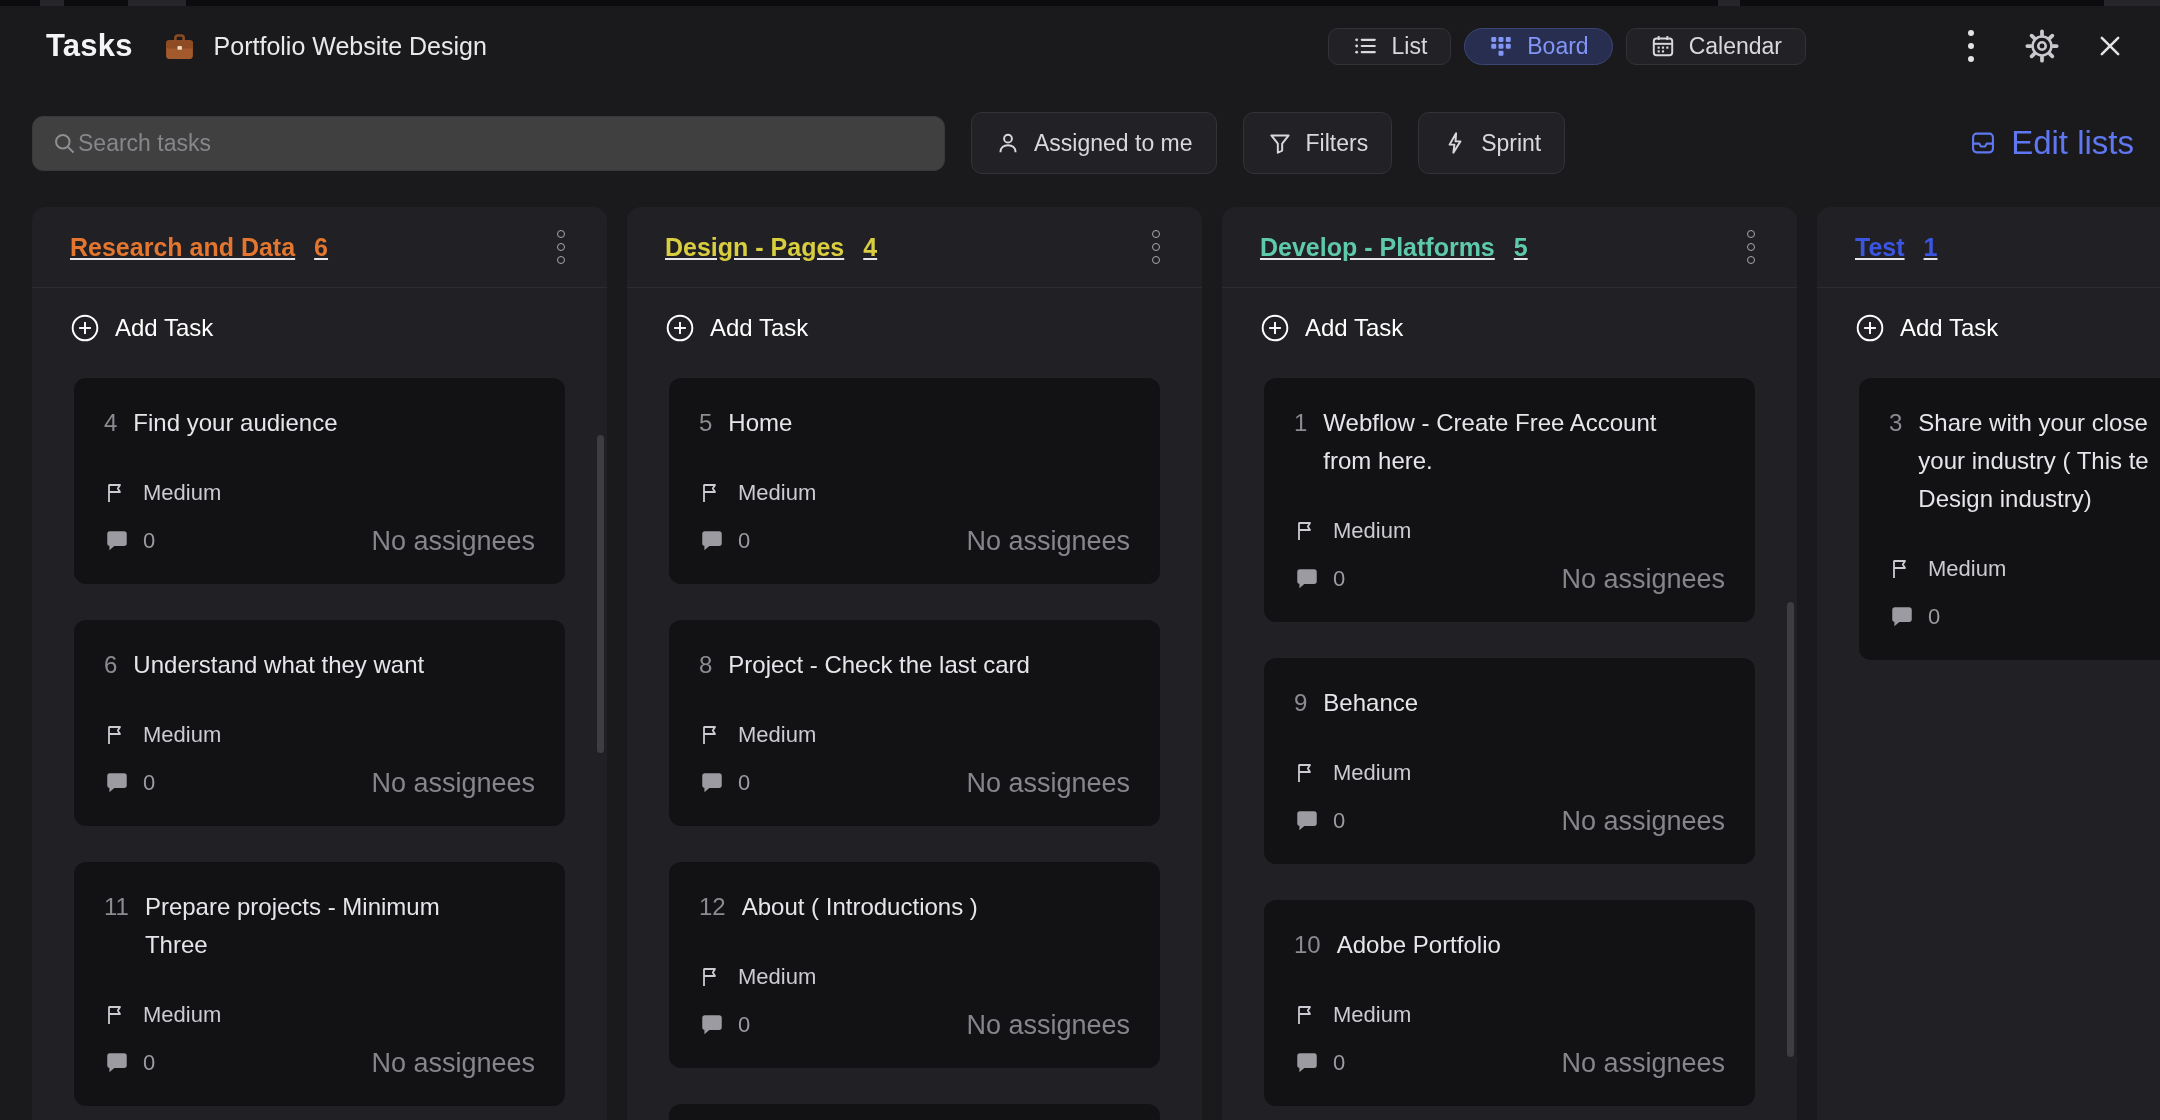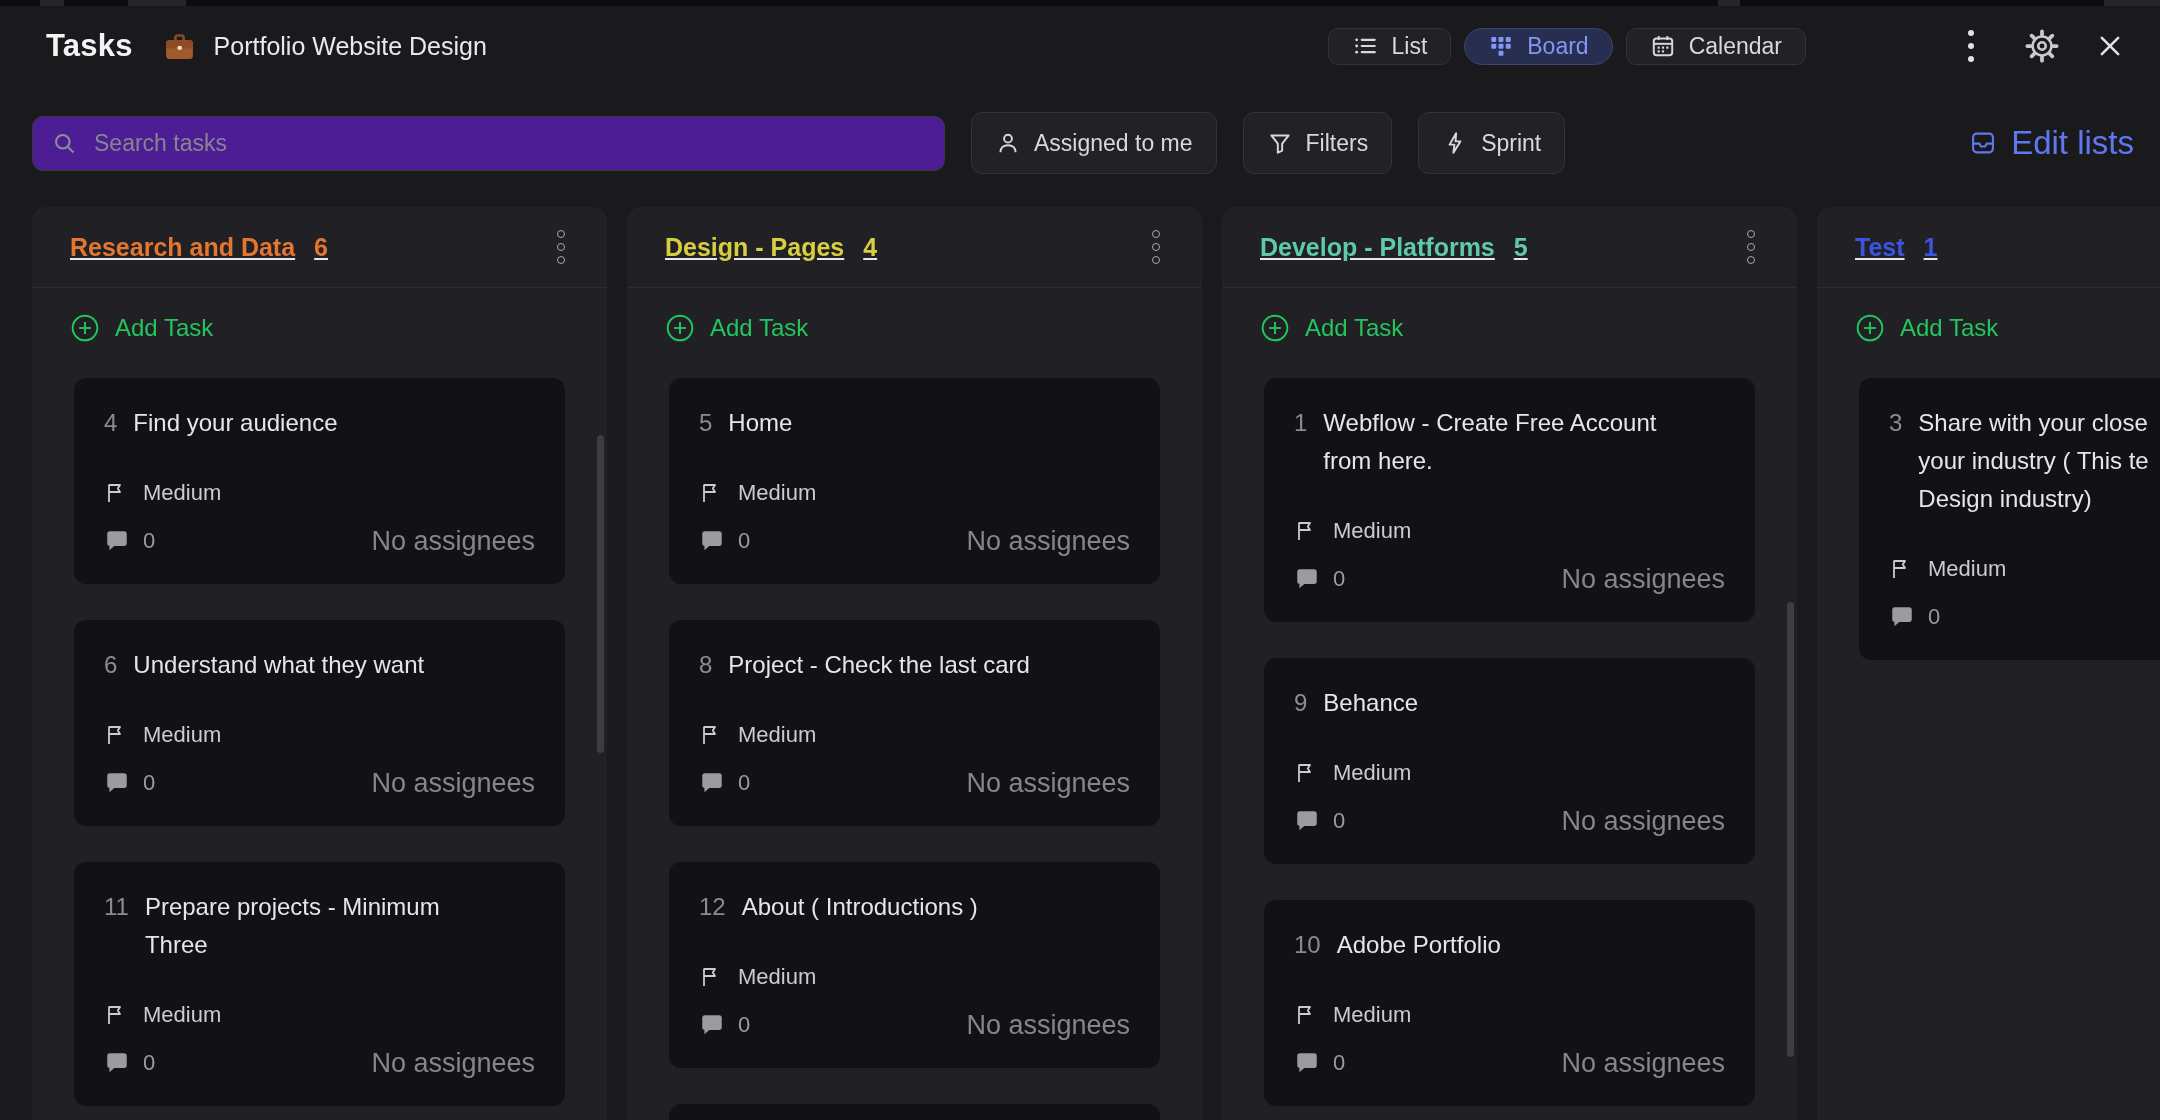--- a/index.html
+++ b/index.html
@@ -28,22 +28,22 @@
   .btn svg { width: 26px; height: 26px; flex: none; }
   .btn.active { background: #272e4f; border-color: #3c4674; color: #8296f8; border-radius: 22px; }
   .tb-kebab { margin-left: 158px; width: 14px; display: flex; flex-direction: column; align-items: center; gap: 7px; cursor: pointer; }
   .tb-kebab i { width: 6px; height: 6px; border-radius: 50%; background: #e2e2e6; }
   .gear { width: 36px; height: 36px; margin-left: 46px; cursor: pointer; }
   .close { width: 28px; height: 28px; margin-left: 36px; cursor: pointer; }
 
   
   .toolbar { display: flex; align-items: center; margin-top: 26px; padding: 0 24px 0 32px; gap: 26px; }
   .search {
-    width: 913px; height: 55px; background: #4c1d95; border: 1px solid #39393d;
-    border-radius: 11px; display: flex; align-items: center; padding: 0 18px; gap: 16px; flex: none;
+    width: 913px; height: 55px; background: #404040; border: 1px solid #39393d;
+    border-radius: 11px; display: flex; align-items: center; padding: 0 18px; flex: none;
   }
   .search svg { width: 27px; height: 27px; flex: none; }
   .search input {
     background: transparent; border: none; outline: none; color: #e8e8ea;
     font-size: 23px; width: 100%; font-family: "Liberation Sans", sans-serif;
   }
   .search input::placeholder { color: #86868c; }
   .tbtn { height: 62px; border-radius: 11px; font-size: 23px; }
   .edit-lists { margin-left: auto; display: flex; align-items: center; gap: 14px; color: #5f78f2; font-size: 33px; cursor: pointer; padding-right: 2px; }
   .edit-lists svg { width: 28px; height: 28px; }
@@ -51,21 +51,21 @@
   
   .board { display: flex; gap: 20px; padding-left: 32px; margin-top: 33px; height: 975px; }
   .column {
     width: 575px; flex: none; background: #212125; border-radius: 14px 14px 0 0;
     position: relative; overflow: hidden; height: 100%;
   }
   .col-header { height: 81px; display: flex; align-items: center; padding: 0 38px; border-bottom: 1px solid #2d2d31; text-decoration: underline; }
   .col-title { display: flex; gap: 19px; font-size: 25px; font-weight: 700; align-items: baseline; }
   .col-kebab { margin-left: auto; display: flex; flex-direction: column; gap: 5px; cursor: pointer; padding: 4px; }
   .col-kebab i { width: 8px; height: 8px; border: 1.6px solid #a6a6ac; border-radius: 50%; }
-  .add-task { display: flex; align-items: center; gap: 15px; margin: 24px 38px 0; color: #22c55e; font-size: 24px; cursor: pointer; height: 32px; }
+  .add-task { display: flex; align-items: center; gap: 15px; margin: 24px 38px 0; color: #ffffff; font-size: 24px; cursor: pointer; height: 32px; }
   .add-task svg { width: 30px; height: 30px; flex: none; }
   .cards { display: flex; flex-direction: column; gap: 36px; margin-top: 34px; padding: 0 42px; }
   .card { background: #121215; border-radius: 12px; padding: 26px 30px 28px; cursor: pointer; }
   .card.blank { height: 190px; }
   .title-row { display: flex; gap: 16px; font-size: 24px; line-height: 38px; color: #e6e6ea; }
   .card-num { color: #8b8b92; flex: none; }
   .title-lines div { white-space: nowrap; }
   .meta { margin-top: 36px; display: flex; align-items: center; gap: 15px; color: #cbcbd1; font-size: 22px; height: 30px; }
   .meta svg { width: 24px; height: 24px; flex: none; }
   .cfooter { margin-top: 18px; display: flex; align-items: center; justify-content: space-between; height: 30px; }

